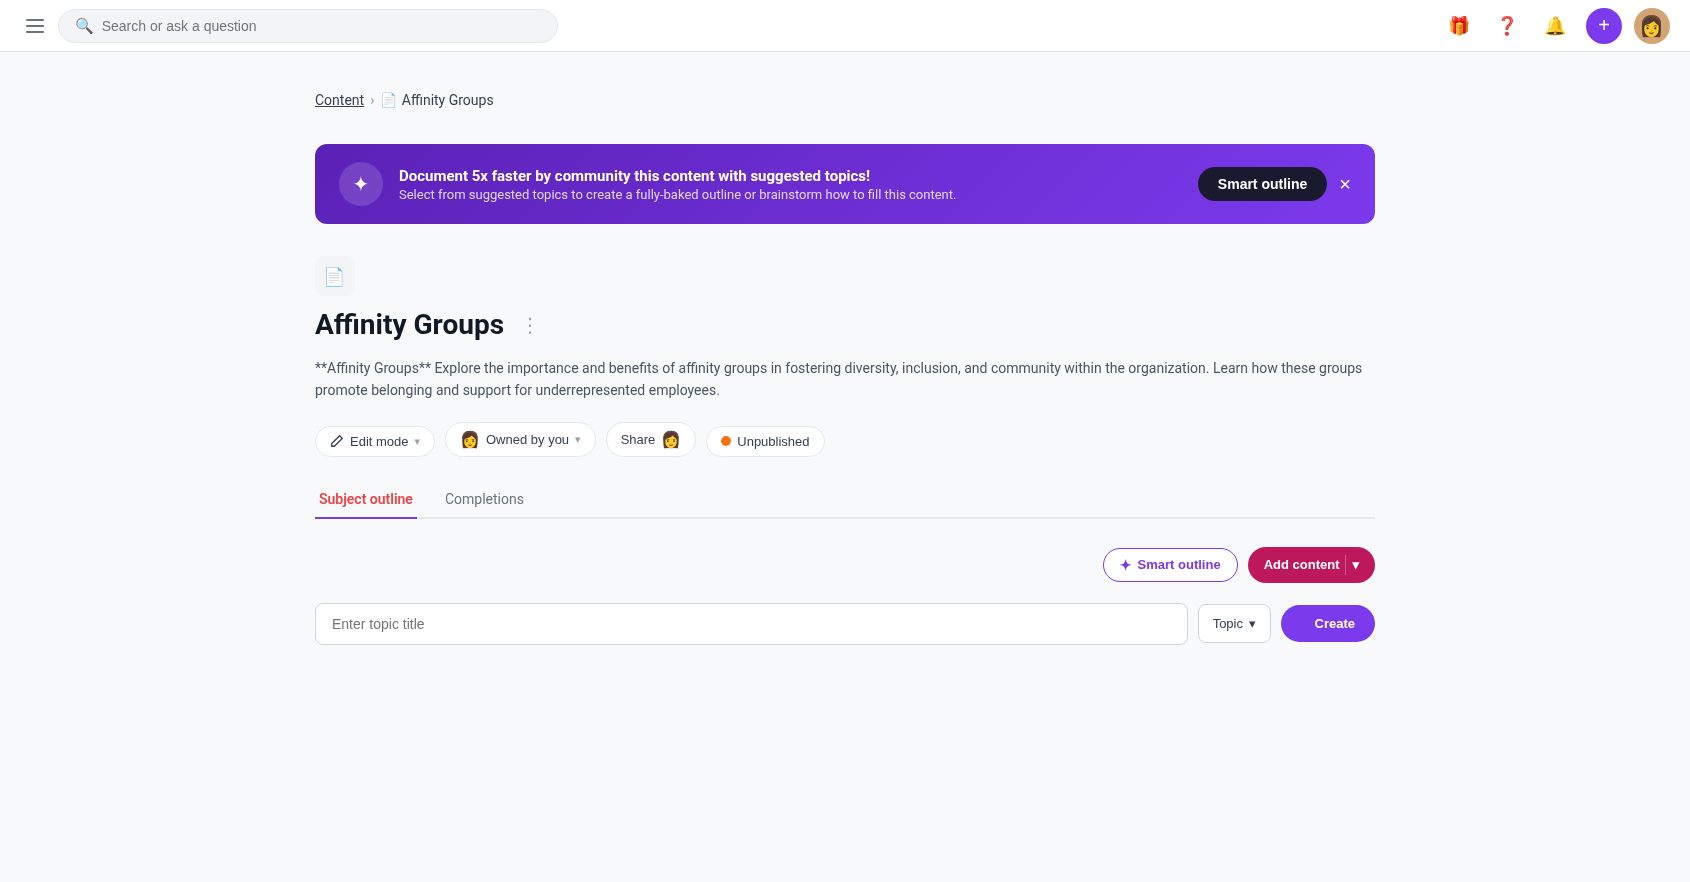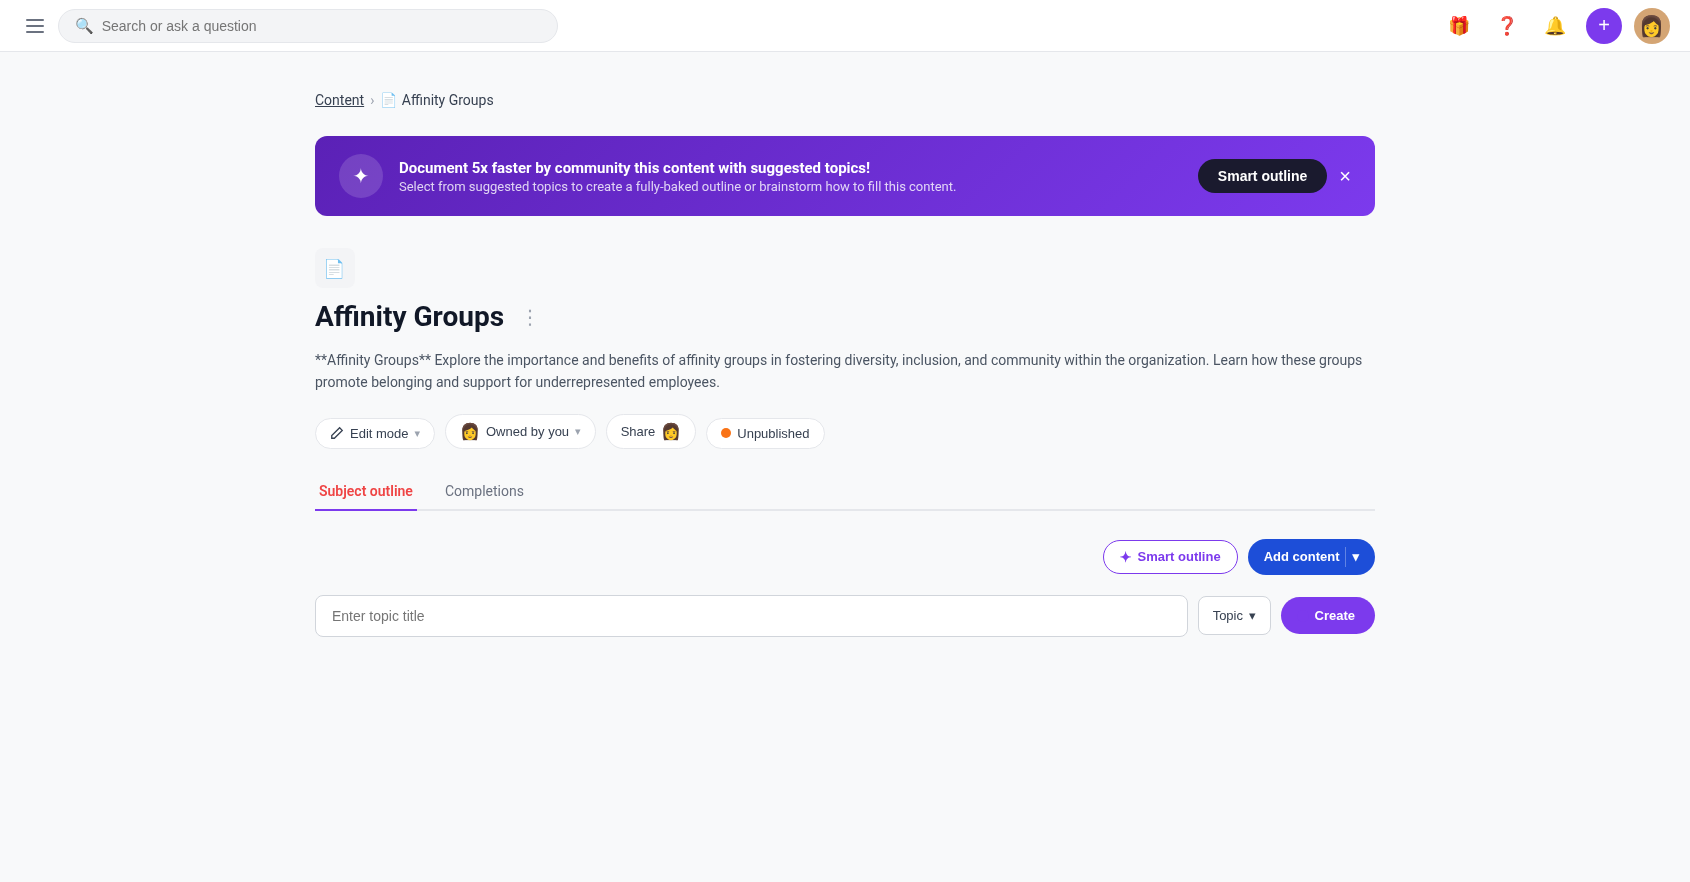--- a/index.html
+++ b/index.html
@@ -37,21 +37,21 @@
     }
     .avatar {
       width: 36px; height: 36px; border-radius: 50%; overflow: hidden;
       background: #d4a574; cursor: pointer; display: flex; align-items: center; justify-content: center; font-size: 14px; color: #fff;
     }
 
     
     .main-content { max-width: 1100px; margin: 0 auto; padding: 40px 20px; }
 
     
-    .breadcrumb { display: flex; align-items: center; gap: 6px; margin-bottom: 28px; }
+    .breadcrumb { display: flex; align-items: center; gap: 6px; margin-bottom: 36px; }
     .breadcrumb-link { font-size: 14px; color: #374151; text-decoration: underline; cursor: pointer; }
     .breadcrumb-sep { color: #9ca3af; font-size: 14px; }
     .breadcrumb-current { display: flex; align-items: center; gap: 4px; font-size: 14px; color: #374151; }
     .breadcrumb-icon { font-size: 14px; }
 
     
     .banner {
       background: linear-gradient(135deg, #5b21b6, #7c3aed);
       border-radius: 12px; padding: 18px 24px;
       display: flex; align-items: center; justify-content: space-between;
@@ -107,21 +107,21 @@
 
     
     .content-actions { display: flex; align-items: center; justify-content: flex-end; gap: 10px; margin-bottom: 20px; }
     .smart-outline-btn {
       display: flex; align-items: center; gap: 6px;
       border: 1.5px solid #7c3aed; background: #fff; color: #7c3aed;
       border-radius: 24px; padding: 8px 16px; font-size: 13px; font-weight: 600; cursor: pointer;
     }
     .add-content-btn {
       display: flex; align-items: center; gap: 6px;
-      background: #1d4ed8; color: #fff; border: none;
+      background: #be185d; color: #fff; border: none;
       border-radius: 24px; padding: 8px 16px; font-size: 13px; font-weight: 600; cursor: pointer;
     }
     .add-content-sep { width: 1px; height: 20px; background: rgba(255,255,255,0.3); }
 
     
     .topic-input-row { display: flex; align-items: center; gap: 10px; }
     .topic-input {
       flex: 1; border: 1px solid #d1d5db; border-radius: 8px;
       padding: 12px 16px; font-size: 14px; color: #374151; outline: none;
     }

